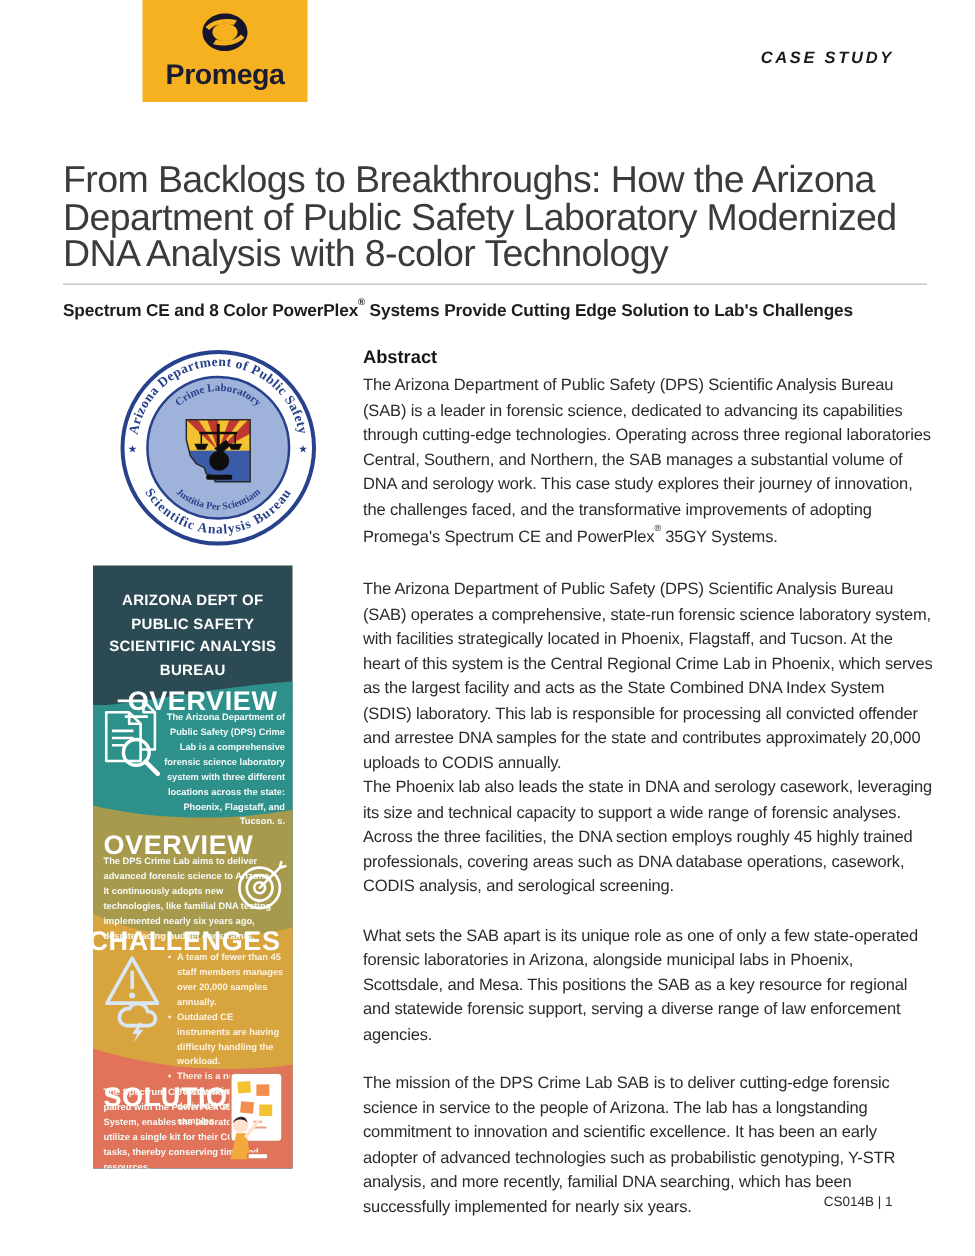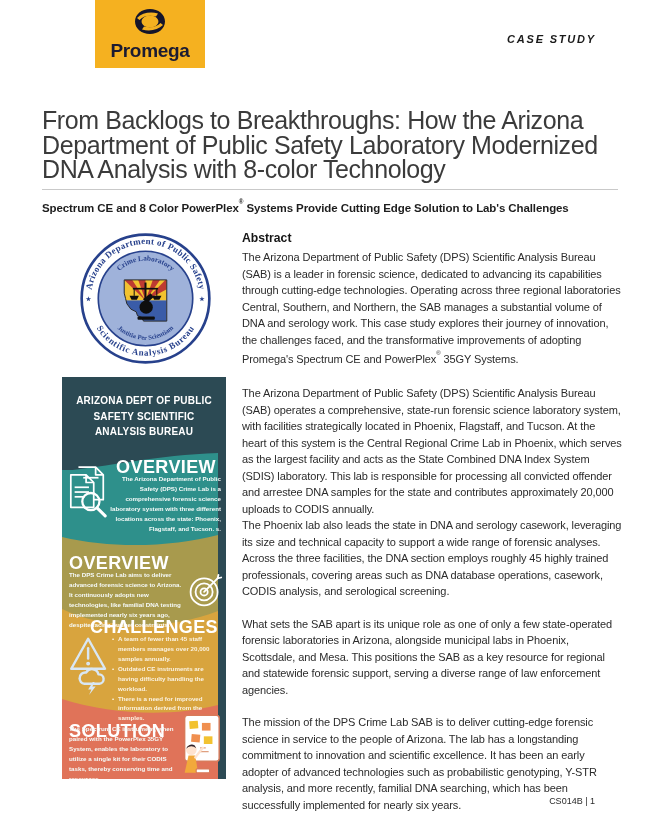--- a/index.html
+++ b/index.html
@@ -32,21 +32,21 @@
   .seal{position:absolute;left:79px;top:232px;width:133px;height:133px;}
   .seal text{font-family:"Liberation Serif","DejaVu Serif",serif;font-weight:700;fill:var(--seal-blue);}
 
   
   .col{position:absolute;left:242px;top:230px;width:380px;color:var(--body-gray);}
   .col h3{font-size:12.2px;font-weight:700;color:#161616;margin:0 0 2px 0;line-height:17px;}
   .col p{font-size:11px;line-height:16.5px;letter-spacing:-0.1px;margin:0 0 16px 0;white-space:pre-line;}
   .col .sec-gap{height:2px;}
 
   
-  .ig{position:absolute;left:62px;top:377px;width:164px;height:402px;background:var(--ig-dark);overflow:hidden;}
+  .ig{position:absolute;left:62px;top:377px;width:133px;height:402px;background:var(--ig-dark);overflow:hidden;}
   .ig .layer{position:absolute;left:0;width:156px;}
   .ig svg.curve{position:absolute;left:0;top:0;width:156px;display:block;}
   .fill-teal{fill:var(--ig-teal);} .bgc-teal{background:var(--ig-teal);}
   .fill-olive{fill:var(--ig-olive);} .bgc-olive{background:var(--ig-olive);}
   .fill-amber{fill:var(--ig-amber);} .bgc-amber{background:var(--ig-amber);}
   .fill-salmon{fill:var(--ig-salmon);} .bgc-salmon{background:var(--ig-salmon);}
   .ig .solid{position:absolute;left:0;right:0;}
   .ig-content{position:absolute;inset:0;z-index:5;}
   .ig-header{position:absolute;top:16px;left:8px;right:8px;text-align:center;color:#fff;
     font-size:10px;font-weight:700;line-height:1.55;letter-spacing:0.2px;}

